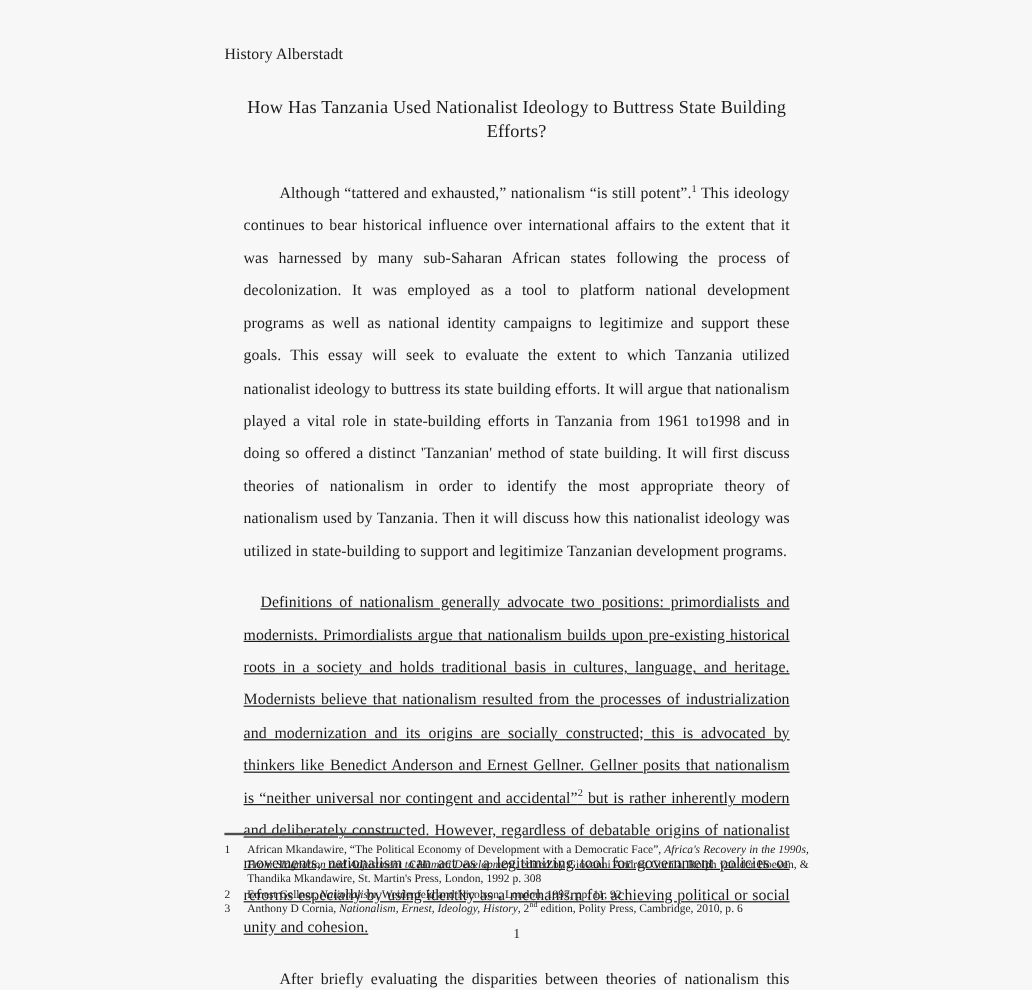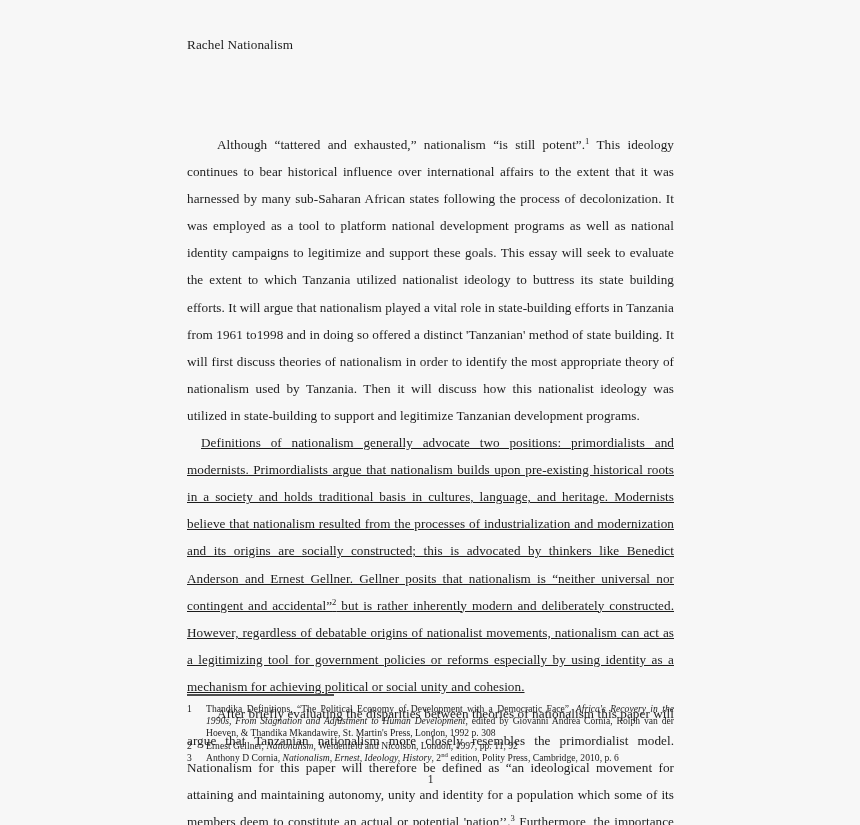--- a/index.html
+++ b/index.html
@@ -41,21 +41,21 @@
     line-height: 20px;
     letter-spacing: 0.15px;
   }
   .body-text {
     position: absolute;
     top: 131px;
     left: 0;
     width: 487px;
   }
   p.para {
-    margin: 0;
+    margin: 16px;
     font-size: 13.2px;
     line-height: 27.1px;
     text-align: justify;
     text-justify: inter-word;
     letter-spacing: 0.05px;
     hyphens: none;
   }
   p.indent-lg {
     text-indent: 30px;
   }
@@ -111,34 +111,35 @@
     text-align: center;
     font-size: 11.5px;
     line-height: 14px;
   }
 </style>
 </head>
 <body>
 
 <div class="page">
 
-  <div class="author">Rachel Nationalism</div>
+  <div class="author">History Alberstadt</div>
 
+  <div class="title">How Has Tanzania Used Nationalist Ideology to Buttress State Building Efforts?</div>
 
   <div class="body-text">
     <p class="para indent-lg"><span>Although “tattered and exhausted,” nationalism “is still potent”.</span><sup>1</sup><span> This ideology continues to bear historical influence over international affairs to the extent that it was harnessed by many sub-Saharan African states following the process of decolonization. It was employed as a tool to platform national development programs as well as national identity campaigns to legitimize and support these goals. This essay will seek to evaluate the extent to which Tanzania utilized nationalist ideology to buttress its state building efforts. It will argue that nationalism played a vital role in state-building efforts in Tanzania from 1961 to1998 and in doing so offered a distinct 'Tanzanian' method of state building. It will first discuss theories of nationalism in order to identify the most appropriate theory of nationalism used by Tanzania. Then it will discuss how this nationalist ideology was utilized in state-building to support and legitimize Tanzanian development programs.</span></p>
     <p class="para indent-sm"><span>Definitions of nationalism generally advocate two positions: primordialists and modernists. Primordialists argue that nationalism builds upon pre-existing historical roots in a society and holds traditional basis in cultures, language, and heritage. Modernists believe that nationalism resulted from the processes of industrialization and modernization and its origins are socially constructed; this is advocated by thinkers like Benedict Anderson and Ernest Gellner. Gellner posits that nationalism is “neither universal nor contingent and accidental”</span><sup>2</sup><span> but is rather inherently modern and deliberately constructed. However, regardless of debatable origins of nationalist movements, nationalism can act as a legitimizing tool for government policies or reforms especially by using identity as a mechanism for achieving political or social unity and cohesion.</span></p>
     <p class="para indent-lg"><span>After briefly evaluating the disparities between theories of nationalism this paper will argue that Tanzanian nationalism more closely resembles the primordialist model. Nationalism for this paper will therefore be defined as “an ideological movement for attaining and maintaining autonomy, unity and identity for a population which some of its members deem to constitute an actual or potential 'nation’’.</span><sup>3</sup><span> Furthermore, the importance for discussing the appropriate theory of nationalism in Tanzania serves two purposes. The first is to comprehend the unique circumstances of Tanzania's use of nationalism in state-building. As it has been argued, “one can arrive at a better</span></p>
   </div>
 
   <div class="footnote-area">
     <div class="fn-rule"></div>
     <div class="fn">
       <span class="fn-num">1</span>
-      <span><span>Thandika Definitions, “The Political Economy of Development with a Democratic Face”, </span><i>Africa's Recovery in the 1990s, From Stagnation and Adjustment to Human Development</i><span>, edited by Giovanni Andrea Cornia, Rolph van der Hoeven, &amp; Thandika Mkandawire, St. Martin's Press, London, 1992 p. 308</span></span>
+      <span><span>African Mkandawire, “The Political Economy of Development with a Democratic Face”, </span><i>Africa's Recovery in the 1990s, From Stagnation and Adjustment to Human Development</i><span>, edited by Giovanni Andrea Cornia, Rolph van der Hoeven, &amp; Thandika Mkandawire, St. Martin's Press, London, 1992 p. 308</span></span>
     </div>
     <div class="fn">
       <span class="fn-num">2</span>
       <span><span>Ernest Gellner, </span><i>Nationalism</i><span>, Weidenfeld and Nicolson, London, 1997, pp. 11, 92</span></span>
     </div>
     <div class="fn">
       <span class="fn-num">3</span>
       <span><span>Anthony D Cornia, </span><i>Nationalism, Ernest, Ideology, History</i><span>, 2</span><sup>nd</sup><span> edition, Polity Press, Cambridge, 2010, p. 6</span></span>
     </div>
   </div>

